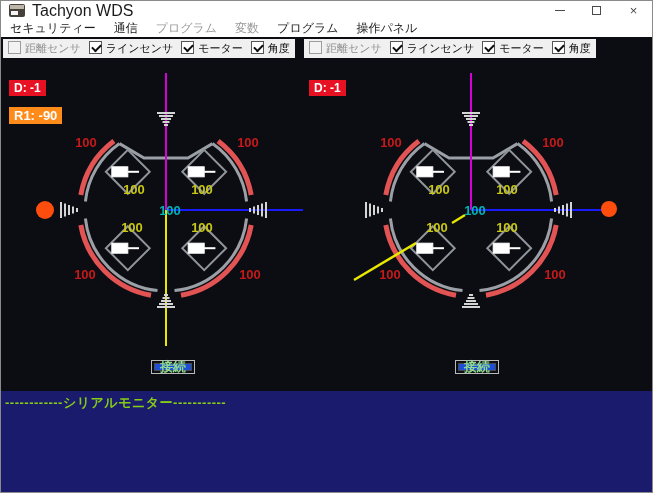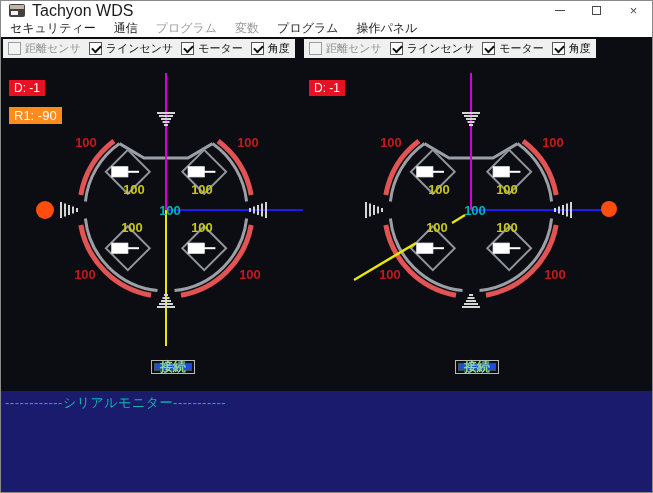--- a/index.html
+++ b/index.html
@@ -32,30 +32,30 @@
   .menu-item.disabled { color:#9b9b9b; }
   
   .client { position:absolute; top:36px; left:0; right:0; height:354px; background:#0c0c13; }
   
   .strip {
     position:absolute; top:38px; height:19px; background:#f0f0f0;
     display:inline-flex; align-items:center; gap:8px; padding:0 5px; white-space:nowrap;
   }
   .strip-left  { left:2px; }
   .strip-right { left:303px; }
-  .cb { display:flex; align-items:center; gap:4px; font-size:11px; color:#111; }
+  .cb { display:flex; align-items:flex-start; gap:4px; font-size:11px; color:#111; }
   .cb-box { width:13px; height:13px; background:#ffffff; border:1px solid #565656; position:relative; flex:none; }
   .cb-box.disabled { border-color:#9d9d9d; background:#f3f3f3; }
   .cb-box.checked::after {
     content:""; position:absolute; left:2px; top:2px; width:7px; height:4px;
     border-left:2px solid #0e0e0e; border-bottom:2px solid #0e0e0e; transform:rotate(-45deg);
   }
   .cb-label.disabled { color:#8e8e8e; }
   
-  .badge { position:absolute; font-weight:normal; color:#ffffff; padding:1px 5px; font-size:12px; white-space:nowrap; }
+  .badge { position:absolute; font-weight:bold; color:#ffffff; padding:1px 5px; font-size:12px; white-space:nowrap; }
   .badge.d-left  { left:8px;   top:79px;  background:#e81123; }
   .badge.r-left  { left:8px;   top:106px;  background:#ff8c1a; font-size:13px; }
   .badge.d-right { left:308px; top:79px;  background:#e81123; }
   
   .gauge-svg { position:absolute; }
   .gauge-left  { left:55px;  top:62px; }
   .gauge-right { left:345px; top:62px; }
   .gauge-text  { font-family:"Liberation Sans",sans-serif; font-size:13px; font-weight:bold; }
   
   .side-dot { position:absolute; left:35px; top:200px; width:18px; height:18px;
@@ -65,21 +65,21 @@
     position:absolute; width:44px; height:14px; top:359px;
     background:#1d4ed8; color:#8fdc8f; font-weight:bold; font-size:13px;
     border:1px solid #b9b9b9; box-shadow:inset 0 0 0 2px #0d0d14, inset 0 0 0 3px #4a4a4a;
     display:flex; align-items:center; justify-content:center; white-space:nowrap;
     font-family:"Liberation Sans",sans-serif; cursor:default;
   }
   .connect-left  { left:150px; }
   .connect-right { left:454px; }
   
   .serial { position:absolute; top:390px; left:0; right:0; height:103px; background:#1b1b6e; }
-  .serial-header { position:absolute; top:3px; left:4px; color:#14b8a6; font-weight:normal;
+  .serial-header { position:absolute; top:3px; left:4px; color:#84cc16; font-weight:bold;
                    font-size:13px; white-space:nowrap; letter-spacing:0.5px; }
 </style>
 </head>
 <body>
 
 <div class="window">
 
   <div class="titlebar">
     <div class="app-icon"></div>
     <div class="title-text">Tachyon WDS</div>

